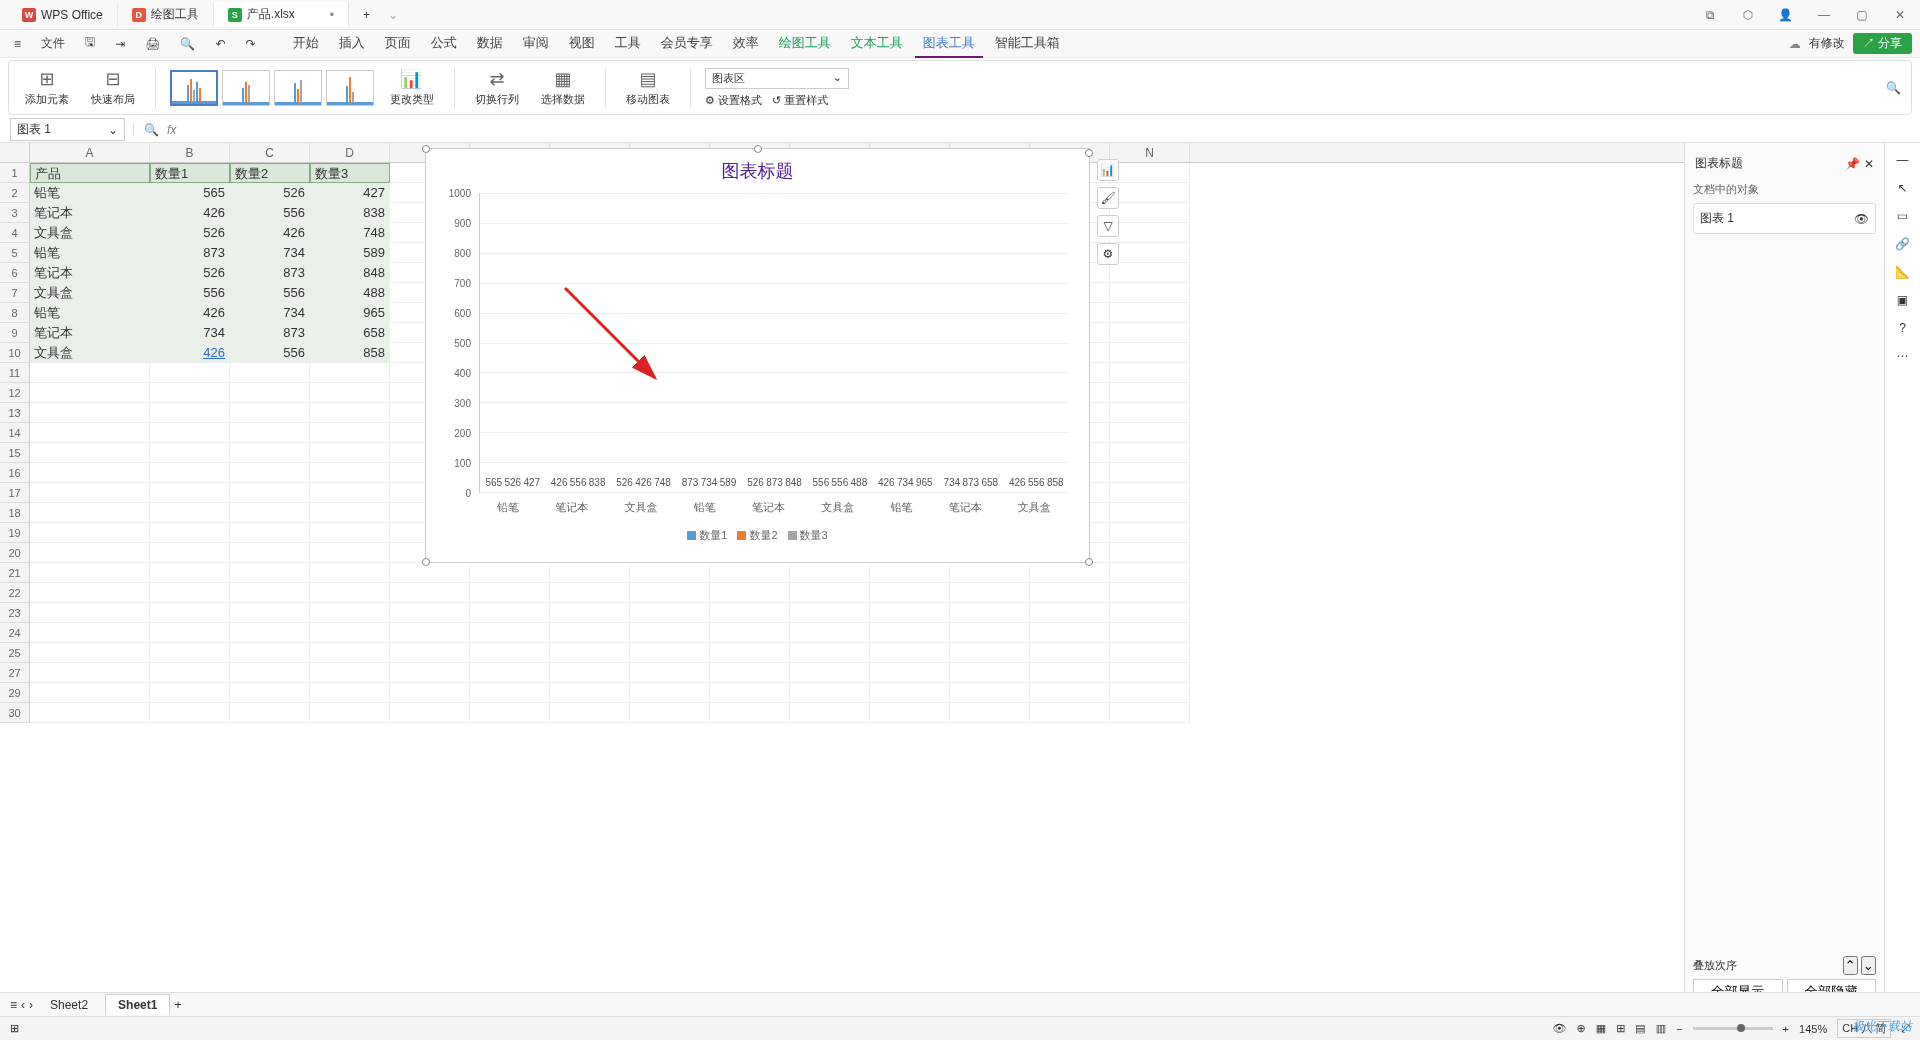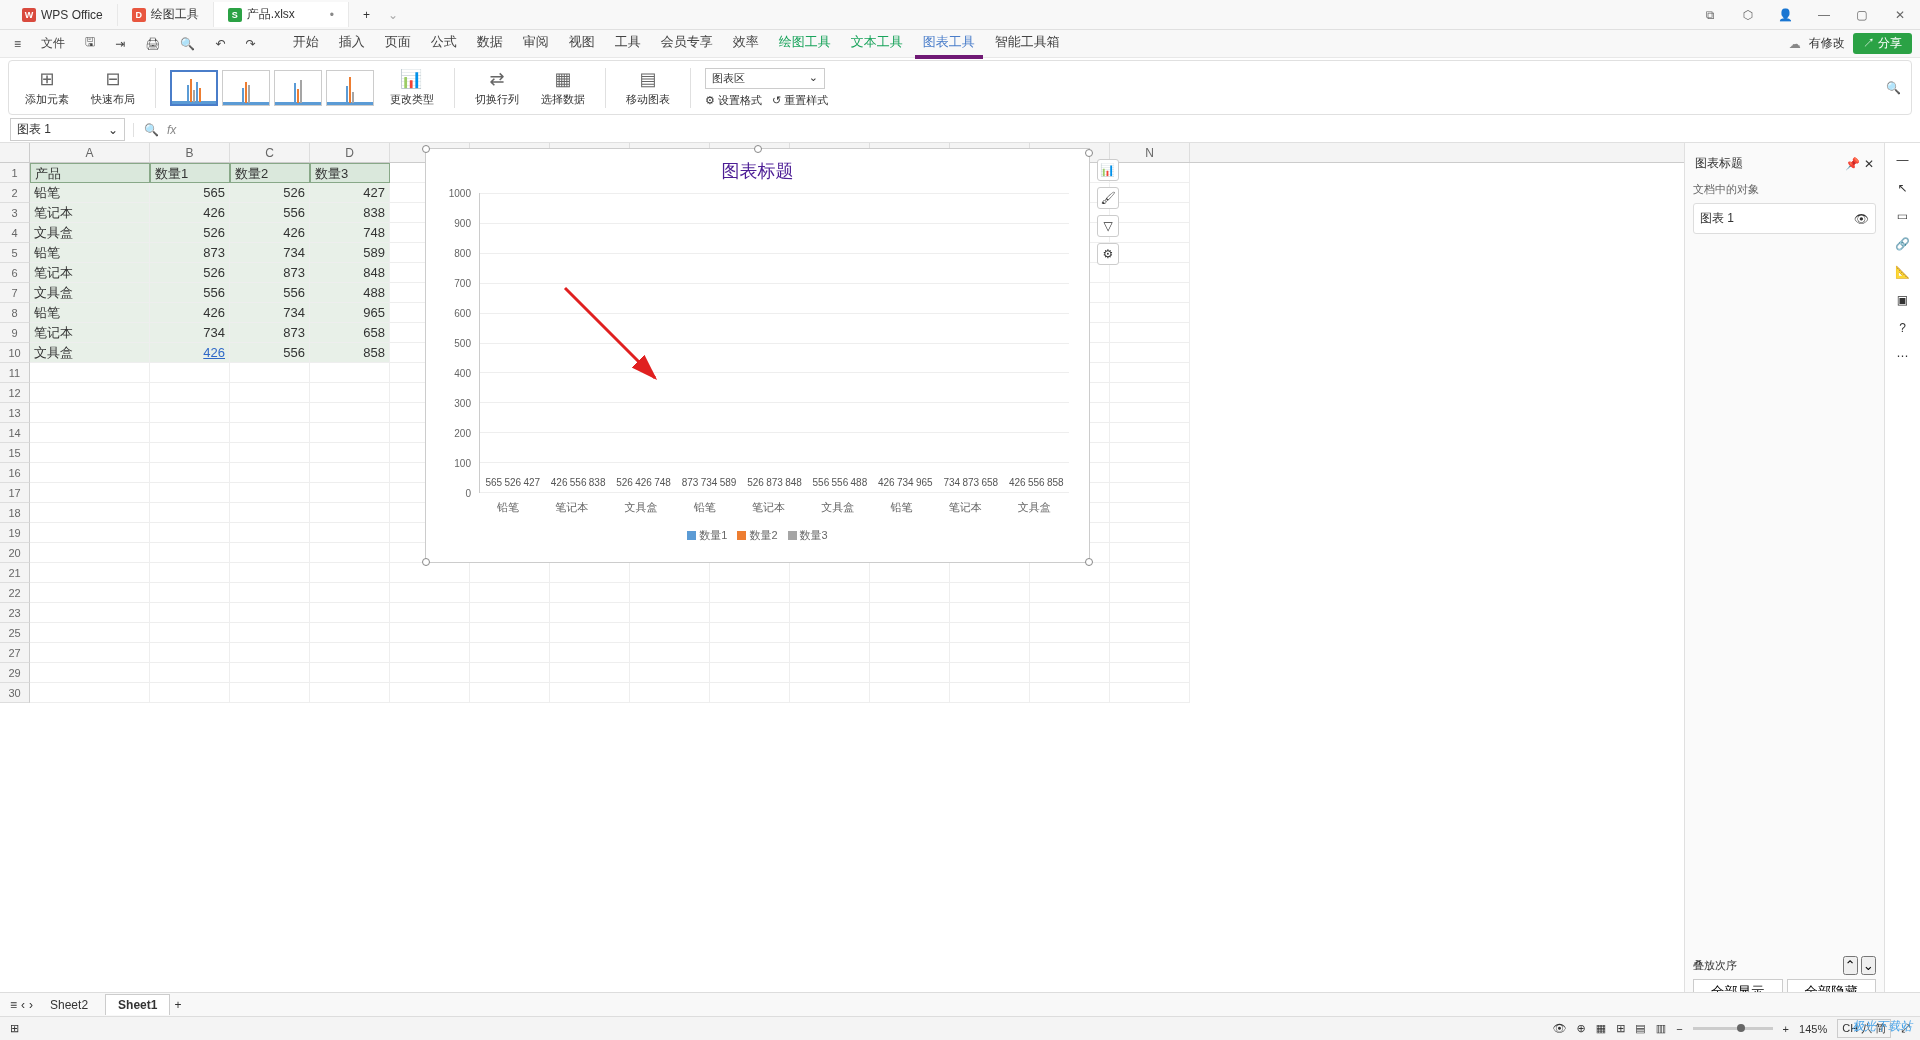--- a/index.html
+++ b/index.html
@@ -8,30 +8,30 @@
 .tab{padding:4px 14px;display:flex;align-items:center;gap:5px;font-size:12px;border-right:1px solid #e8e8e8}
 .tab.active{background:#fff}
 .tab-badge{width:14px;height:14px;border-radius:2px;display:inline-flex;align-items:center;justify-content:center;color:#fff;font-size:9px;font-weight:bold}
 .wincontrols{margin-left:auto;display:flex;gap:14px;align-items:center}
 .wc{width:24px;text-align:center;color:#666;cursor:pointer}
 .menubar{height:28px;display:flex;align-items:center;background:#f8f8f8;padding:0 8px;gap:8px;border-bottom:1px solid #e8e8e8}
 .menu-btn{padding:2px 6px;color:#444}
 .ribbon-tabs{display:flex;align-items:flex-start;gap:4px;margin-left:15px}
 .ribbon-tab{padding:4px 8px;color:#444;font-size:13px}
 .ribbon-tab.green{color:#19a35b}
-.ribbon-tab.active{color:#4a7dc9;border-bottom:4px solid #701a75}
+.ribbon-tab.active{color:#4a7dc9;border-bottom:2px solid #701a75}
 .ribbon{height:55px;background:#fff;border:1px solid #e0e0e0;margin:2px 8px;border-radius:4px;display:flex;align-items:center;padding:4px 10px;gap:10px}
 .ribbon-group{display:flex;flex-direction:column;align-items:center;gap:2px;padding:0 6px;font-size:11px}
 .rg-icon{font-size:18px;color:#666}
 .divider{width:1px;height:40px;background:#e0e0e0;margin:0 4px}
 .chart-thumbs{display:flex;gap:4px}
 .chart-thumb{width:48px;height:36px;border:1px solid #ccc;background:linear-gradient(to top,#5b9bd5 0%,#5b9bd5 8%,transparent 8%);display:flex;align-items:flex-end;justify-content:center;gap:1px;padding:2px}
 .chart-thumb.sel{border:2px solid #4a7dc9}
 .tb{width:2px;background:#5b9bd5}
-.select-area{border:1px solid #ccc;padding:2px 6px;width:120px;font-size:11px}
+.select-area{border:1px solid #ccc;padding:2px 6px;width:144px;font-size:11px}
 .namebox-row{height:26px;display:flex;align-items:center;padding:0 10px;gap:8px;border-bottom:1px solid #e0e0e0}
 .namebox{border:1px solid #ccc;width:115px;padding:2px 6px;display:flex;justify-content:space-between;align-items:center;font-size:12px}
 .formula-bar{flex:1;border-left:1px solid #e0e0e0;padding-left:10px;display:flex;align-items:center;gap:8px}
 .main{display:flex;height:calc(100vh - 170px)}
 .sheet-area{flex:1;position:relative;overflow:hidden}
 .right-panel{width:200px;border-left:1px solid #e0e0e0;background:#fafafa;padding:8px;position:relative}
 .right-tools{width:36px;border-left:1px solid #e0e0e0;display:flex;flex-direction:column;align-items:center;gap:14px;padding-top:10px}
 .grid{position:absolute;top:0;left:0;right:0;bottom:0}
 .col-headers{display:flex;height:20px;background:#f4f4f4;border-bottom:1px solid #ccc}
 .corner{width:30px;border-right:1px solid #ccc}
@@ -615,20 +615,37 @@
             <div class="cell"></div>
             <div class="cell"></div>
             <div class="cell"></div>
             <div class="cell"></div>
             <div class="cell"></div>
             <div class="cell"></div>
             <div class="cell"></div>
             <div class="cell"></div>
           </div>
           <div class="row">
+            <div class="rh">24</div>
+            <div class="cell wide"></div>
+            <div class="cell"></div>
+            <div class="cell"></div>
+            <div class="cell"></div>
+            <div class="cell"></div>
+            <div class="cell"></div>
+            <div class="cell"></div>
+            <div class="cell"></div>
+            <div class="cell"></div>
+            <div class="cell"></div>
+            <div class="cell"></div>
+            <div class="cell"></div>
+            <div class="cell"></div>
+            <div class="cell"></div>
+          </div>
+          <div class="row">
             <div class="rh">25</div>
             <div class="cell wide"></div>
             <div class="cell"></div>
             <div class="cell"></div>
             <div class="cell"></div>
             <div class="cell"></div>
             <div class="cell"></div>
             <div class="cell"></div>
             <div class="cell"></div>
             <div class="cell"></div>

